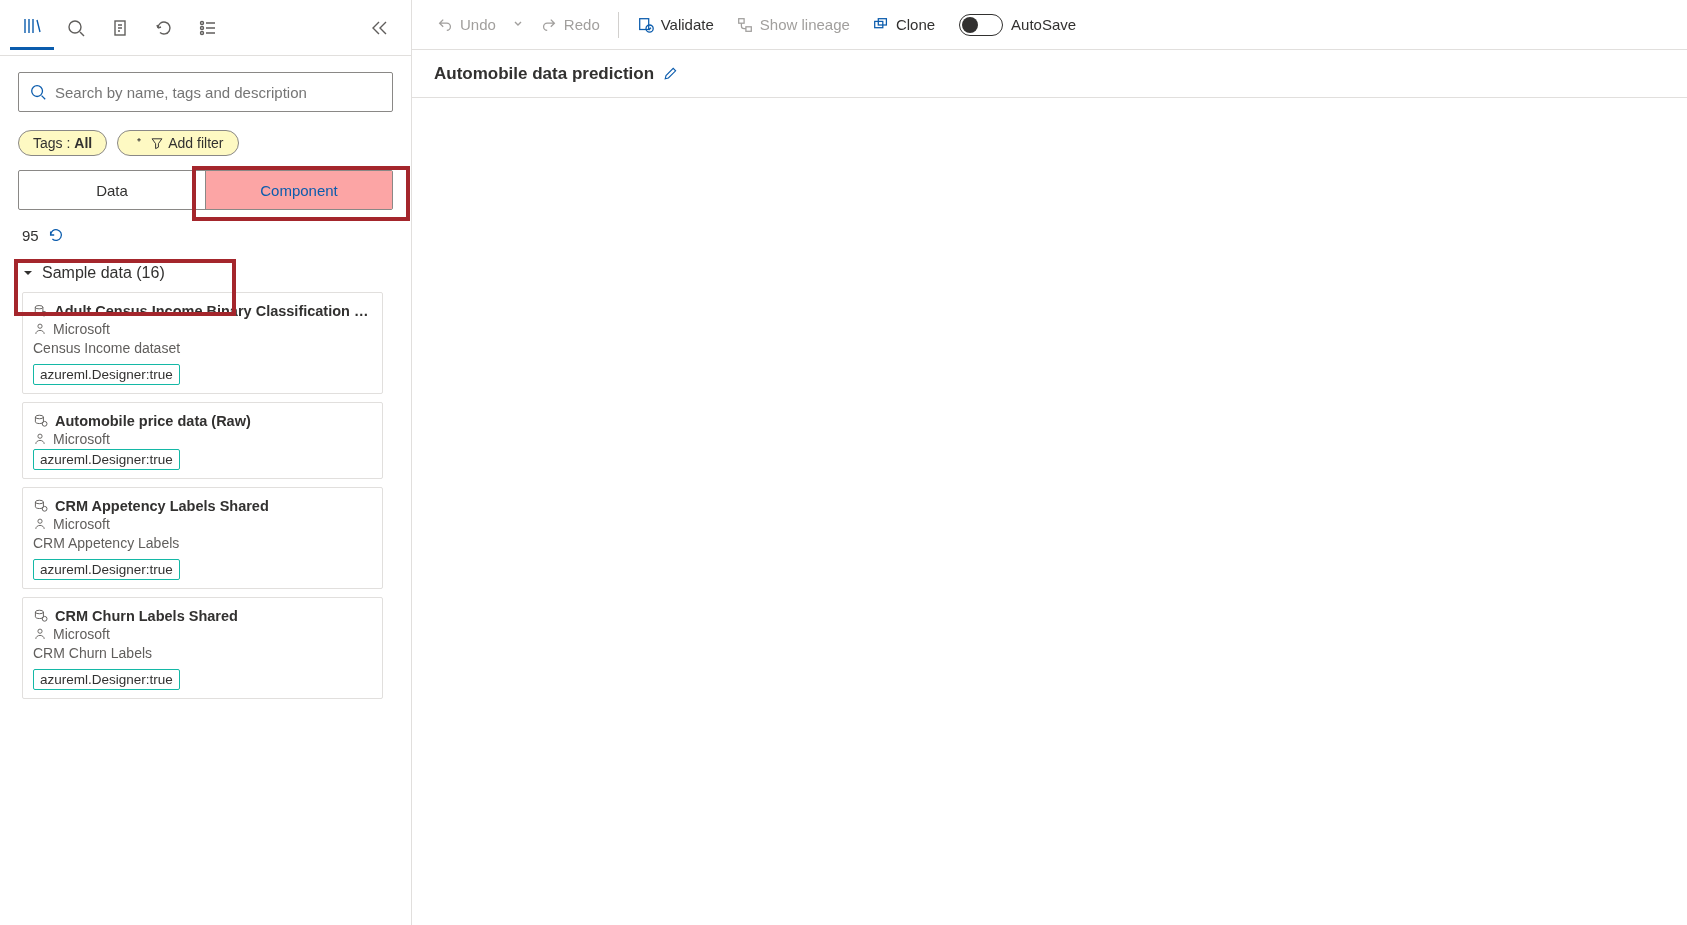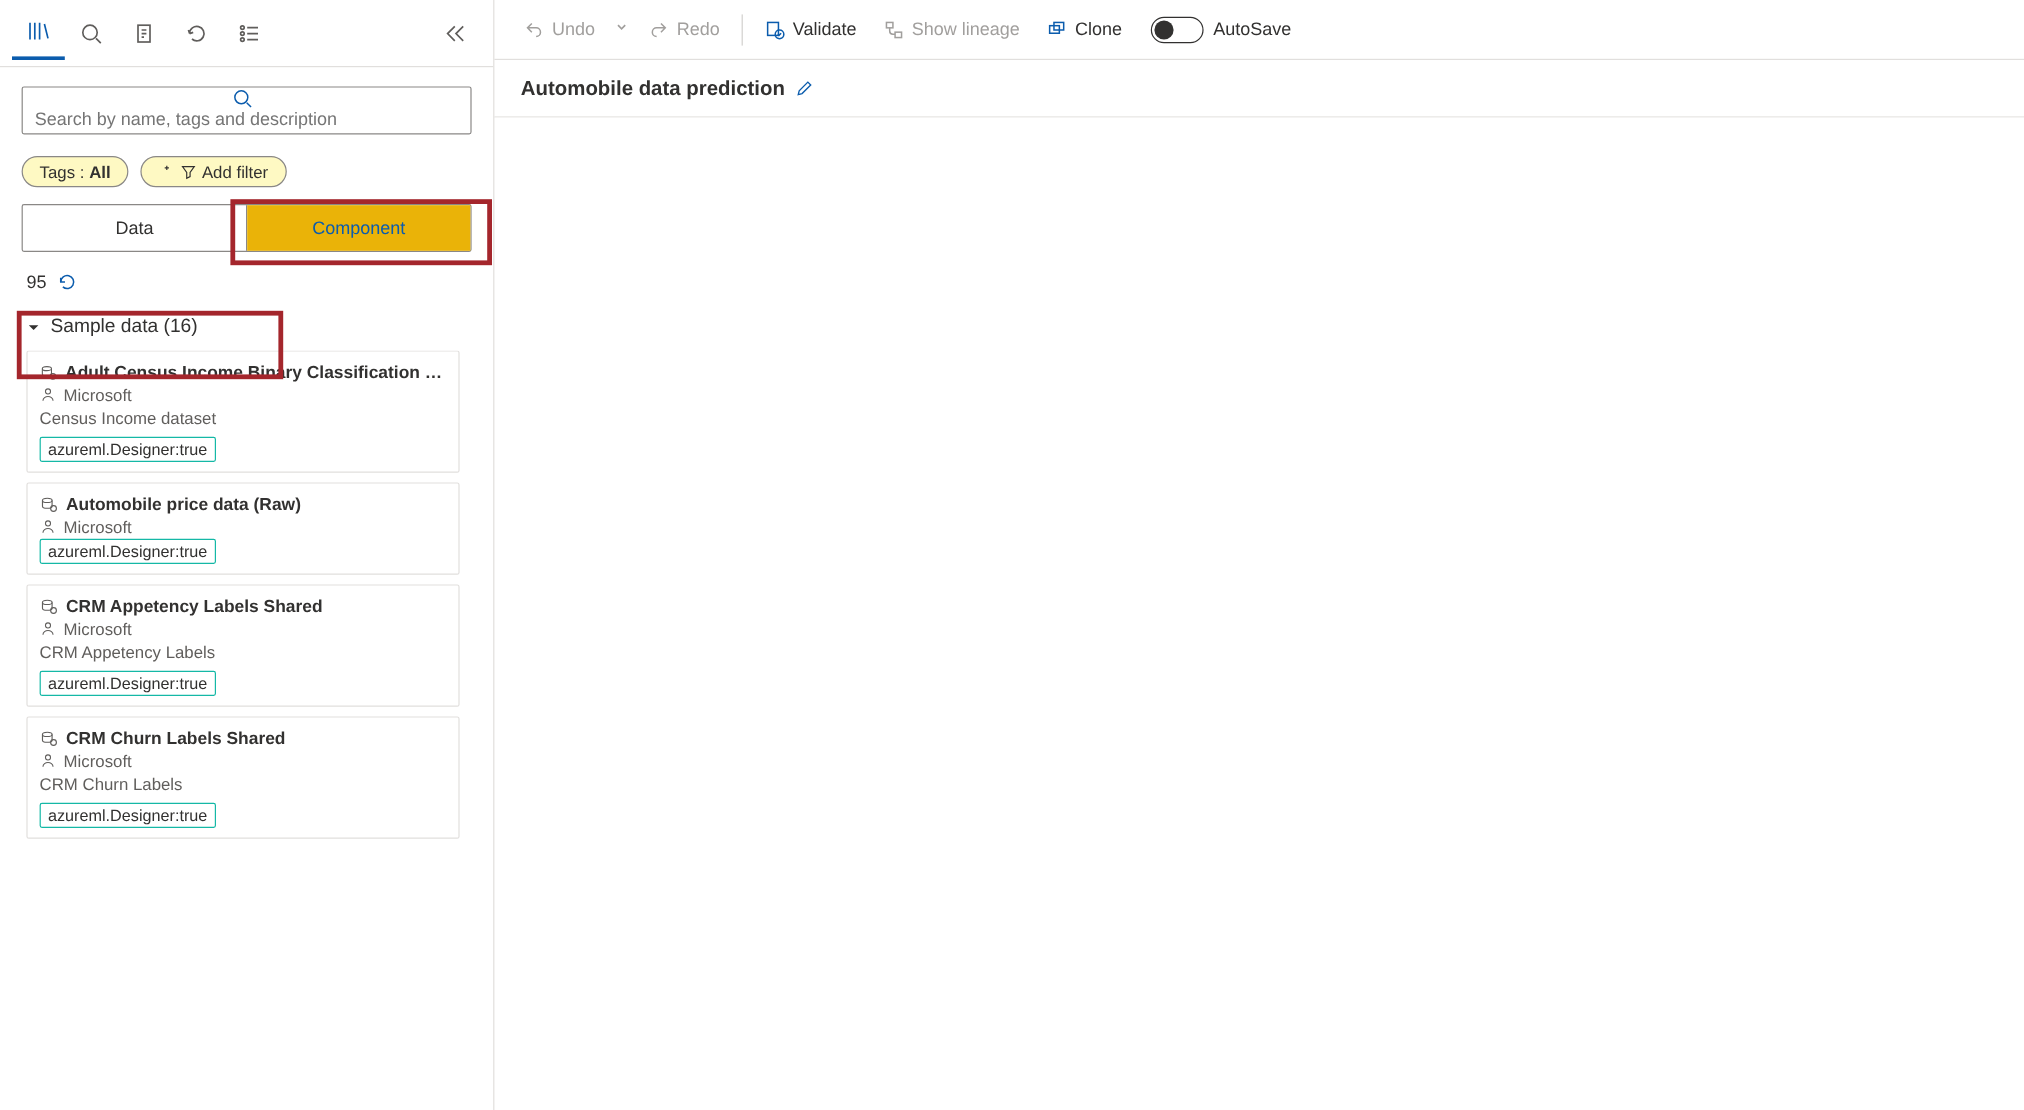--- a/index.html
+++ b/index.html
@@ -58,21 +58,20 @@
     flex-direction: column;
   }
   .search-box {
     display: flex;
     align-items: center;
     border: 1px solid #8a8886;
     border-radius: 2px;
     height: 40px;
     padding: 0 10px;
     margin-bottom: 18px;
-    flex-direction: column;
   }
   .search-box svg { color: #0b5cad; margin-right: 8px; flex-shrink:0;}
   .search-box input {
     border: none;
     outline: none;
     font-size: 15px;
     width: 100%;
     color: #605e5c;
   }
   .pill-row { display: flex; gap: 10px; margin-bottom: 14px;}
@@ -98,21 +97,21 @@
   }
   .segmented .seg {
     flex: 1;
     display: flex;
     align-items: center;
     justify-content: center;
     font-size: 15px;
     cursor: pointer;
   }
   .segmented .seg.active {
-    background: #eab308;
+    background: #fca5a5;
     color: #0b5cad;
   }
   .seg-sep { width:1px; background:#8a8886;}
   .count-row {
     display: flex;
     align-items: center;
     gap: 8px;
     padding: 4px 4px 10px 4px;
     font-size: 15px;
     color: #323130;

